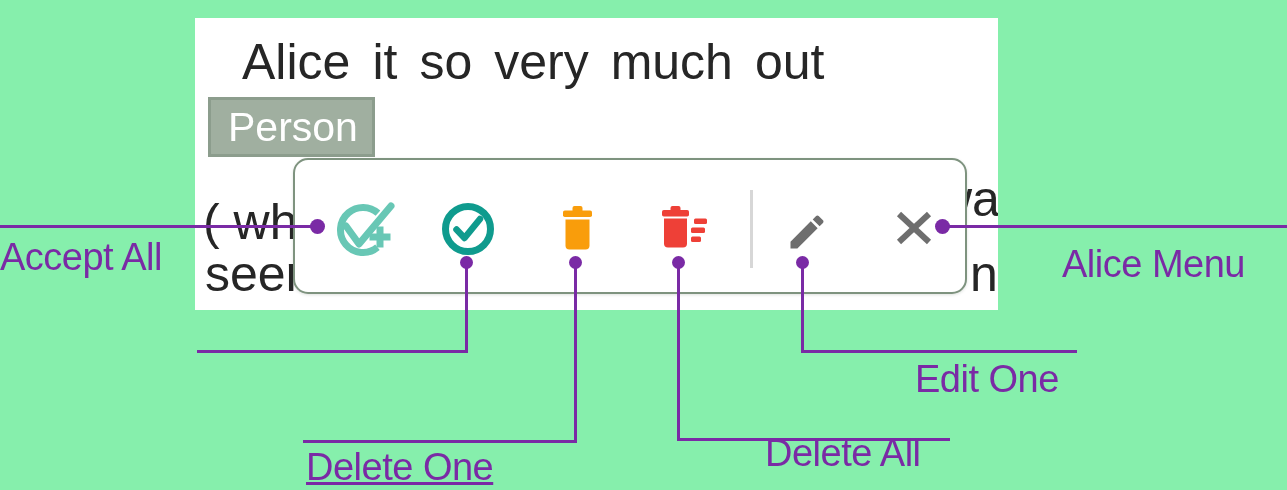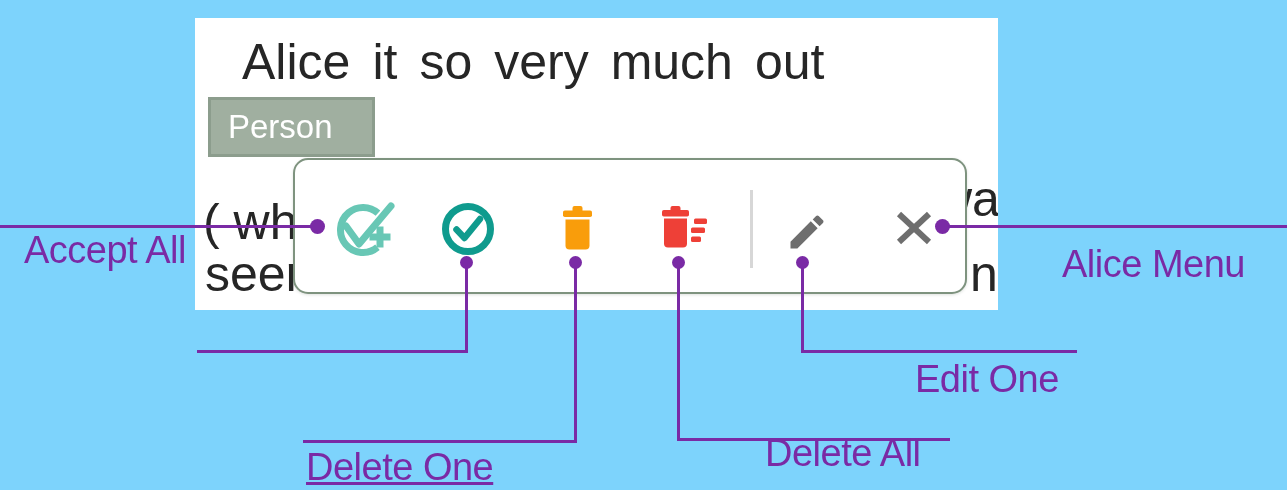--- a/index.html
+++ b/index.html
@@ -1,38 +1,38 @@
 <!DOCTYPE html>
 <html style="--accent-purple: #7A2AA5; --teal-light: #68C7B5; --teal-dark: #0F9B8E; --orange: #F99D0B; --red: #EE4037; --gray-icon: #6E6E6E; --sage-tag-bg: #A0AFA0; --sage-border: #8C9D8D; --menu-border: #7E937F; --divider: #D7D7D7; --text: #262626;"><head>
 <meta charset="utf-8">
 <style>
   html,body { margin:0; padding:0; background:#ffffff; }
   #canvas {
     position:relative; width:1287px; height:490px; overflow:hidden;
-    background:#7dd3fc; font-family:"Liberation Sans", sans-serif;
+    background:#86efac; font-family:"Liberation Sans", sans-serif;
   }
   
   .panel {
     position:absolute; left:195px; top:18px; width:803px; height:292px;
     background:#ffffff; overflow:hidden; z-index:1;
   }
   .doc-line {
     position:absolute; font-size:50px; line-height:50px; color:var(--text);
     white-space:nowrap;
   }
   .tokens { left:47px; top:19px; display:flex; gap:22px; }
   .frag-l2l { left:8px;  top:156px;margin-top:23px; }
   .frag-l2r { left:741px; top:156px; }
   .frag-l3l { left:10px; top:231px; }
   .frag-l3r { left:775px; top:231px; }
   .entity-tag {
     position:absolute; left:13px; top:79px; width:167px; height:60px;
     box-sizing:border-box; background:var(--sage-tag-bg);
     border:3px solid var(--sage-border); color:#ffffff;
-    font-size:33px; display:flex; align-items:center; padding-left:17px;
+    font-size:41px; display:flex; align-items:center; padding-left:17px;
   }
   
   .menu {
     position:absolute; left:293px; top:158px; width:674px; height:136px;
     box-sizing:border-box; background:#ffffff;
     border:2.5px solid var(--menu-border); border-radius:15px;
     box-shadow:0 1px 3px rgba(70,90,70,0.18); z-index:3;
   }
   .mbtn { position:absolute; background:none; border:none; padding:0; margin:0; cursor:pointer; line-height:0; }
   .b-accept-all { left:38px;  top:39px; }
@@ -68,21 +68,21 @@
   .ln-da-v { left:677px; top:263px; width:3px; height:177px; }
   .ln-da-h { left:677px; top:438px; width:273px; height:3px; }
   .ln-eo-v { left:801px; top:263px; width:3px; height:88px; }
   .ln-eo-h { left:801px; top:350px; width:276px; height:3px; }
   .dot-aa { left:310px; top:219px; width:15px; height:15px; }
   .dot-cm { left:935px; top:219px; width:15px; height:15px; }
   .dot-ao { left:460px; top:256px; width:13px; height:13px; }
   .dot-do { left:569px; top:256px; width:13px; height:13px; }
   .dot-da { left:672px; top:256px; width:13px; height:13px; }
   .dot-eo { left:796px; top:256px; width:13px; height:13px; }
-  .lbl-aa { left:0px;    top:231px;padding-left:24px; }
+  .lbl-aa { left:0px;    top:238px; }
   .lbl-cm { left:1062px; top:245px; }
   .lbl-ao { left:197px;  top:360px; }
   .lbl-do { left:306px;  top:448px;text-decoration:underline; }
   .lbl-da { left:765px;  top:434px; }
   .lbl-eo { left:915px;  top:360px;text-align:center; }
 </style>
 </head>
 <body>
 
 <div id="canvas">

